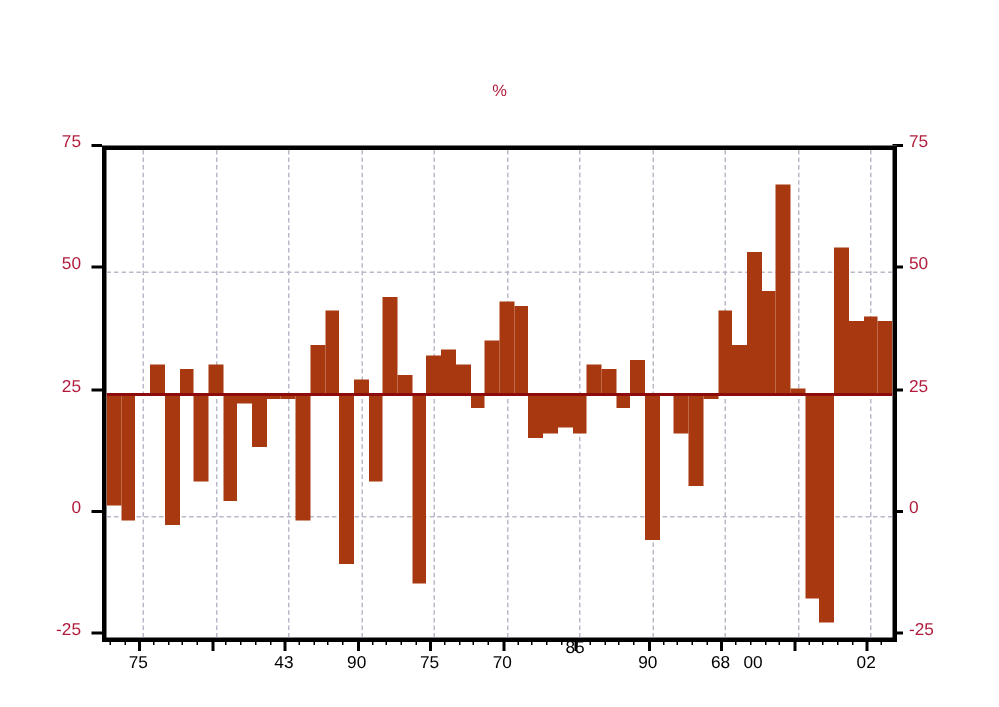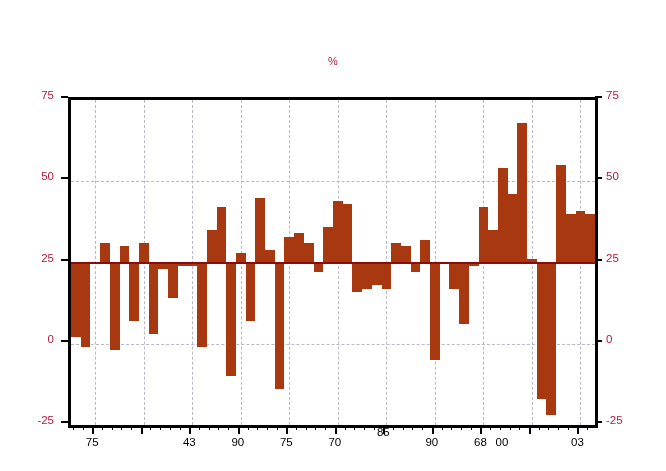--- a/index.html
+++ b/index.html
@@ -128,21 +128,21 @@
       <div class="xlab" style="left: 72.2593px; top: 436px; width: 40px;">75</div>
       <div class="xlab" style="left: 120.778px; top: 412px; width: 40px;">60</div>
       <div class="xlab" style="left: 169.296px; top: 436px; width: 40px;">43</div>
       <div class="xlab" style="left: 217.815px; top: 436px; width: 40px;">90</div>
       <div class="xlab" style="left: 266.333px; top: 436px; width: 40px;">75</div>
       <div class="xlab" style="left: 314.852px; top: 436px; width: 40px;">70</div>
       <div class="xlab" style="left: 363.37px; top: 426px; width: 40px;">85</div>
       <div class="xlab" style="left: 411.889px; top: 436px; width: 40px;">90</div>
       <div class="xlab" style="left: 460.407px; top: 436px; width: 40px;">68</div>
       <div class="xlab" style="left: 482px; top: 436px; width: 40px;">00</div>
-      <div class="xlab" style="left: 557.444px; top: 436px; width: 40px;">03</div>
+      <div class="xlab" style="left: 557.444px; top: 436px; width: 40px;">02</div>
     </div>
 
   <div class="plot">
     <div class="plot-inner" id="plot-inner">
         <div class="gridline-h" style="top: 81.25px;"></div>
         <div class="gridline-h" style="top: 162.5px;"></div>
         <div class="gridline-h" style="top: 243.75px;"></div>
         <div class="gridline-v" style="left: 24.2593px;"></div>
         <div class="gridline-v" style="left: 72.7778px;"></div>
         <div class="gridline-v" style="left: 121.296px;"></div>

